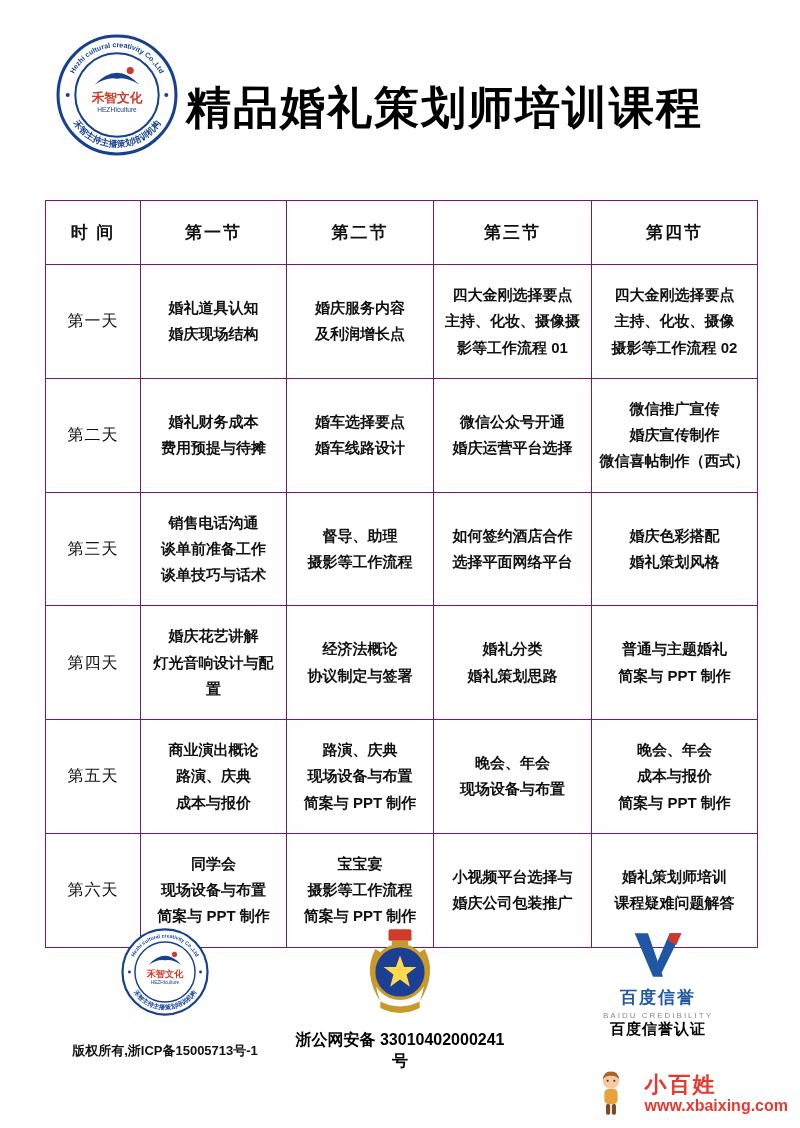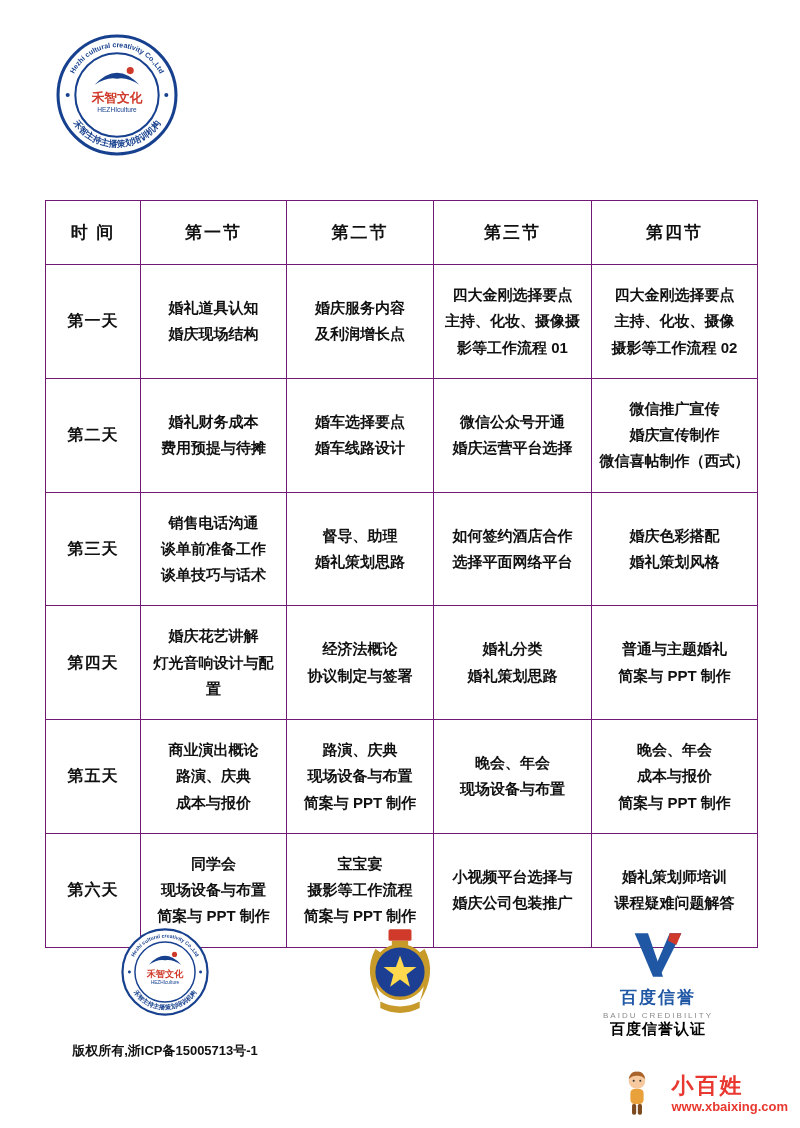--- a/index.html
+++ b/index.html
@@ -23,21 +23,21 @@
   
   .course-table {
     position:absolute; left:45px; top:200px; width:712px;
     border-collapse:collapse; table-layout:fixed; text-align:center;
   }
   .course-table th, .course-table td {
     border:1px solid #701a75; vertical-align:middle; padding:17px 6px;
   }
   .course-table th { font-size:17px; font-weight:bold; height:64px; letter-spacing:2px; }
   .course-table td { font-size:15px; font-weight:600; line-height:1.75; white-space:pre-line; }
-  .course-table td.day { font-size:16px; font-weight:bold; letter-spacing:1px; }
+  .course-table td.day { font-size:16px; font-weight:normal; letter-spacing:1px; }
   tr.r1 td { height:103px; }
   tr.r2 td { height:96px; }
   tr.r3 td { height:96px; }
   tr.r4 td { height:95px; }
   tr.r5 td { height:95px; }
   tr.r6 td { height:96px; }
 
   
   .f-left  { position:absolute; left:60px;  top:928px; width:210px; text-align:center; }
   .f-left .logo-small { width:88px; height:88px; margin:0 auto; }
@@ -50,21 +50,21 @@
   .f-right { position:absolute; left:578px; top:930px; width:160px; text-align:center; }
   .v-svg { width:54px; height:50px; }
   .baidu-cn { margin-top:2px; font-size:17px; font-weight:bold; color:#1f57a5; letter-spacing:2px; }
   .baidu-en { font-size:8px; color:#8a8a8a; letter-spacing:2px; margin-top:2px; }
   .baidu-cert { margin-top:0; font-size:15px; font-weight:bold; color:#000; letter-spacing:1px; }
 
   
   .watermark { position:absolute; right:12px; bottom:10px; display:flex; align-items:center; gap:19px; }
   .kid-svg { width:30px; height:48px; }
   .wm-name { font-size:22px; font-weight:bold; color:#e8382f; letter-spacing:2px; line-height:1.1; }
-  .wm-url { font-size:13px; font-weight:bold; color:#e8382f; }
+  .wm-url { font-size:16px; font-weight:bold; color:#e8382f; }
 </style>
 </head>
 <body>
 
 <div class="page">
 
   <div class="logo-top">
     <svg class="logo-svg" viewBox="0 0 120 120">
       <defs>
         <path id="arcT1" d="M 13,60 A 47,47 0 1 1 107,60"></path>
@@ -80,20 +80,21 @@
       <text font-size="8.5" font-weight="bold" fill="#17418f">
         <textPath href="#arcB1" startOffset="50%" text-anchor="middle">禾智主持主播策划培训机构</textPath>
       </text>
       <path d="M38 50 Q60 26 82 50 Q70 42 60 44 Q50 42 38 50 Z" fill="#17418f"></path>
       <circle cx="73" cy="36" r="3.5" fill="#cf3a2b"></circle>
       <text x="60" y="67" text-anchor="middle" font-size="12.5" font-weight="bold" fill="#cf3a2b">禾智文化</text>
       <text x="60" y="77" text-anchor="middle" font-size="6.5" fill="#17418f">HEZHIculture</text>
     </svg>
   </div>
 
+  <h1 class="page-title">精品婚礼策划师培训课程</h1>
 
   <table class="course-table">
     <colgroup>
       <col style="width:95px">
         <col style="width:146px">
         <col style="width:147px">
         <col style="width:158px">
         <col style="width:166px">
     </colgroup>
     <thead>
@@ -130,21 +131,21 @@
         <td>微信推广宣传
 婚庆宣传制作
 微信喜帖制作（西式）</td>
       </tr>
       <tr class="r3">
         <td class="day">第三天</td>
         <td>销售电话沟通
 谈单前准备工作
 谈单技巧与话术</td>
         <td>督导、助理
-婚礼策划思路</td>
+摄影等工作流程</td>
         <td>如何签约酒店合作
 选择平面网络平台</td>
         <td>婚庆色彩搭配
 婚礼策划风格</td>
       </tr>
       <tr class="r4">
         <td class="day">第四天</td>
         <td>婚庆花艺讲解
 灯光音响设计与配置</td>
         <td>经济法概论
@@ -213,20 +214,21 @@
   <div class="f-center">
     <svg class="badge-svg" viewBox="0 0 100 112">
       <path d="M20 28 Q4 58 26 92 Q14 60 26 32 Z" fill="#c79a2a"></path>
       <path d="M80 28 Q96 58 74 92 Q86 60 74 32 Z" fill="#c79a2a"></path>
       <path d="M26 92 Q50 104 74 92 L74 100 Q50 112 26 100 Z" fill="#c79a2a"></path>
       <rect x="36" y="4" width="28" height="14" rx="2" fill="#cf3a2b"></rect>
       <rect x="40" y="18" width="20" height="6" fill="#c79a2a"></rect>
       <circle cx="50" cy="56" r="32" fill="#1c3f94" stroke="#c79a2a" stroke-width="4"></circle>
       <polygon points="50,36 55,50 70,50 58,59 62,74 50,65 38,74 42,59 30,50 45,50" fill="#ffd84d"></polygon>
     </svg>
+    <p class="police-text">浙公网安备 33010402000241号</p>
   </div>
 
   <div class="f-right">
     <svg class="v-svg" viewBox="0 0 64 60">
       <polygon points="4,4 20,4 38,56 26,56" fill="#1f57a5"></polygon>
       <polygon points="60,4 46,4 28,46 34,56" fill="#1f57a5"></polygon>
       <polygon points="46,4 60,4 54,18 44,13" fill="#cf3a2b"></polygon>
     </svg>
     <p class="baidu-cn">百度信誉</p>
     <p class="baidu-en">BAIDU CREDIBILITY</p>

